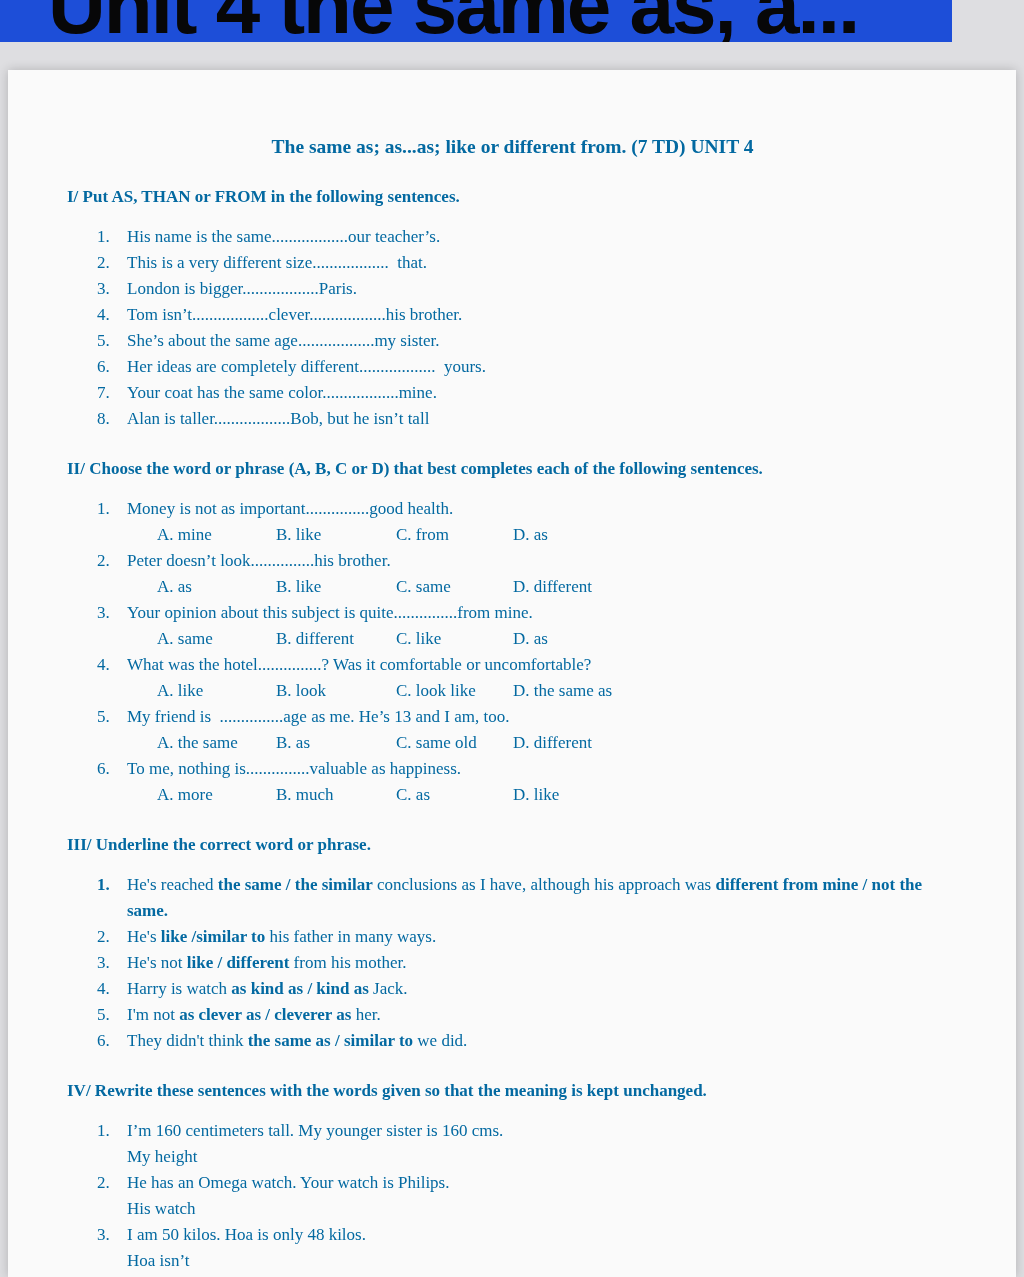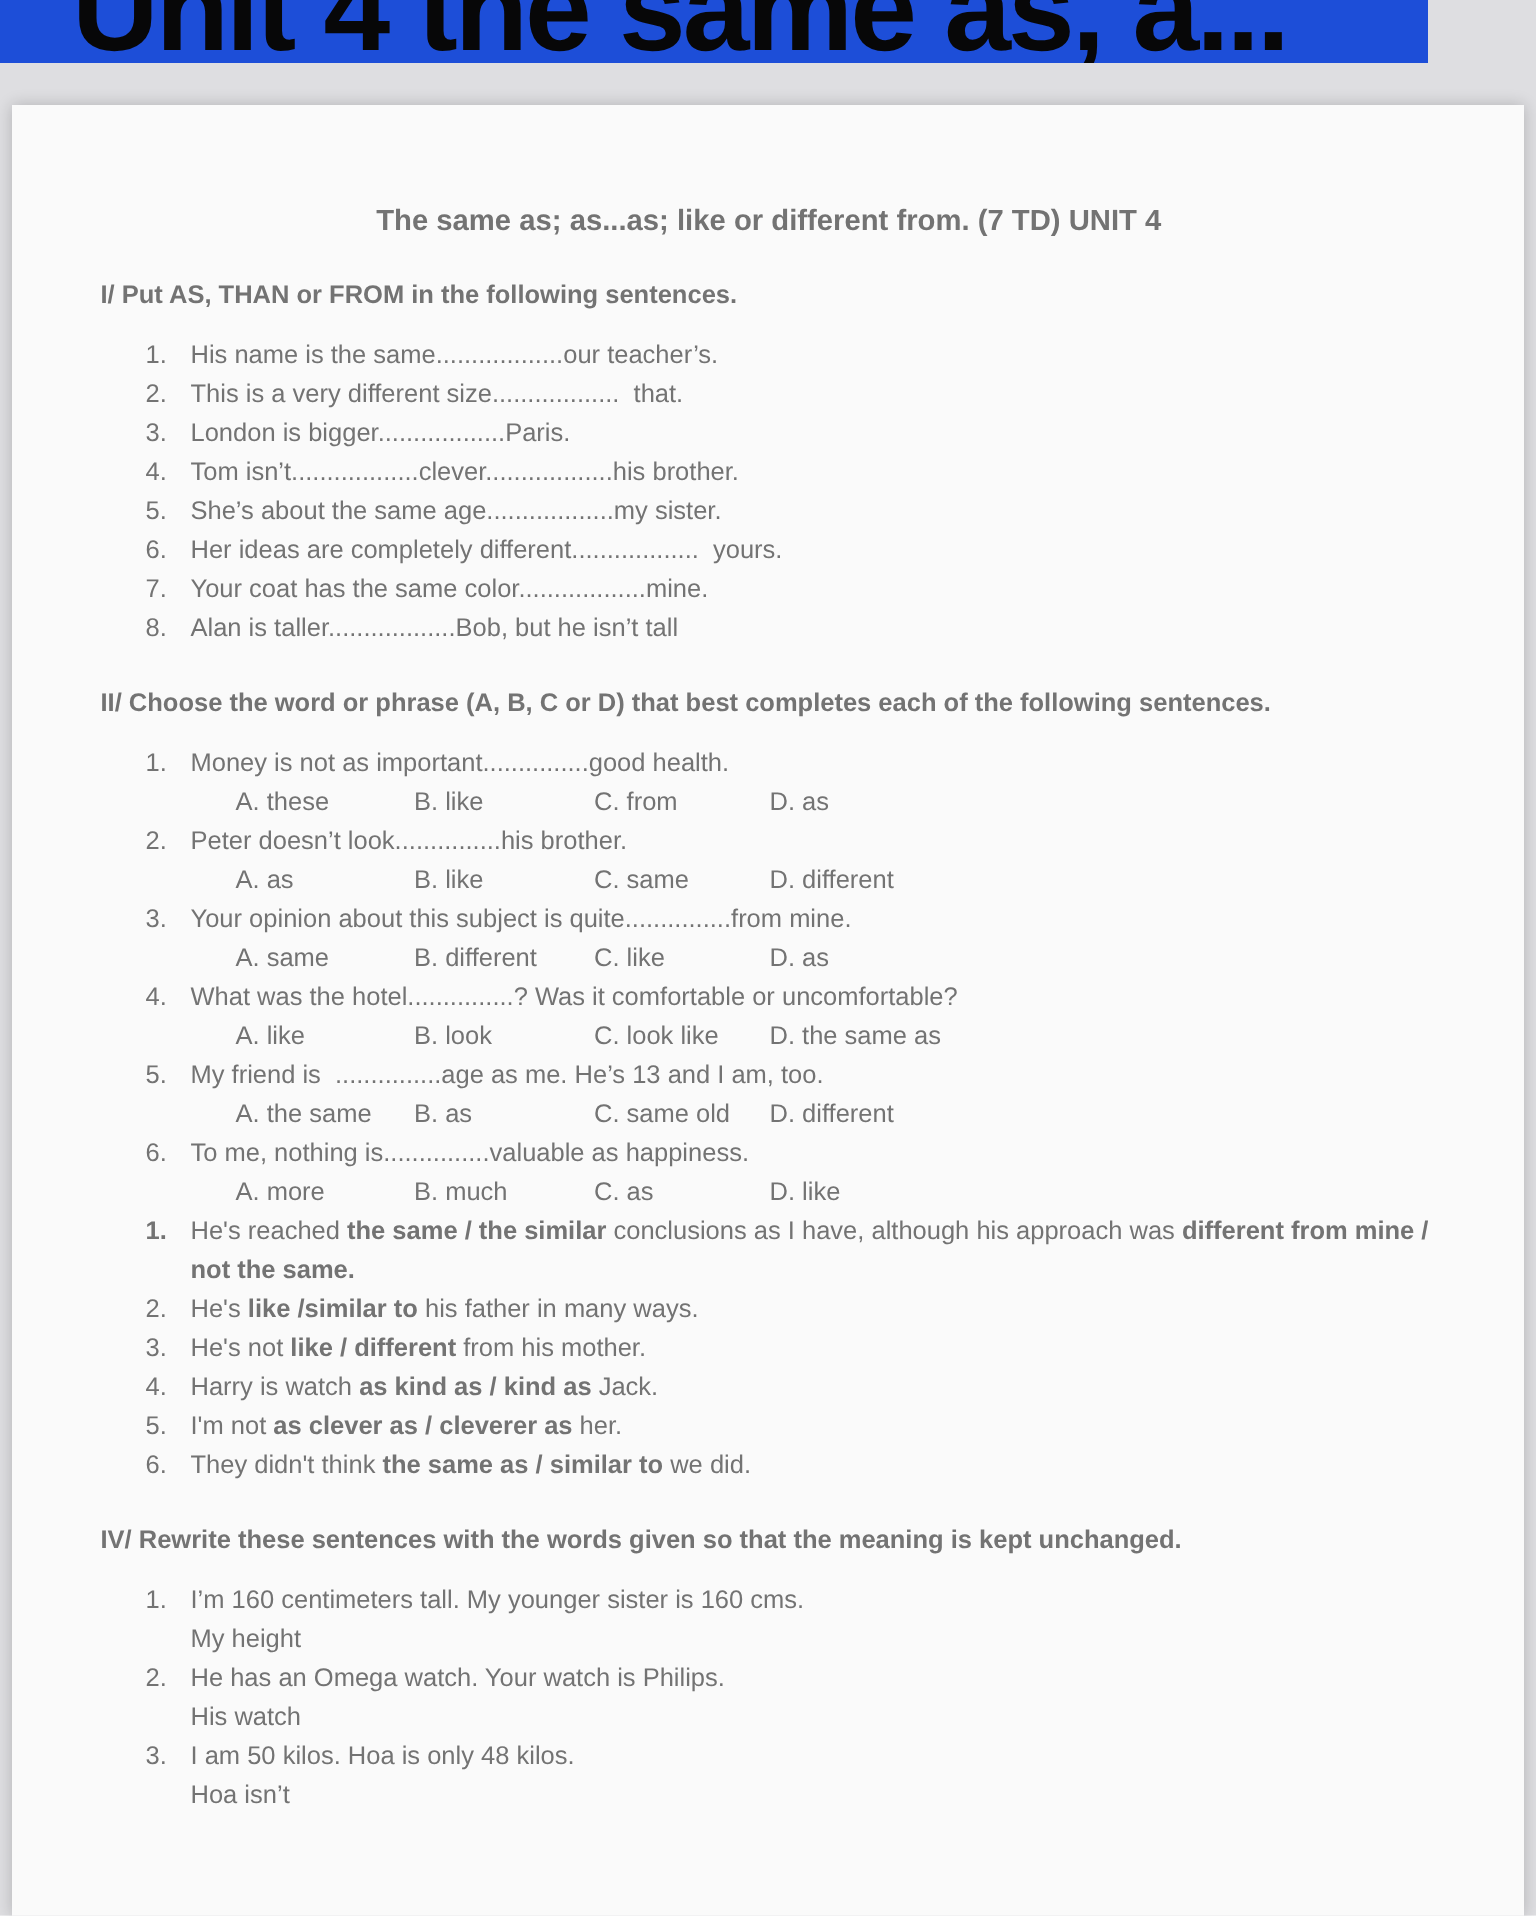--- a/index.html
+++ b/index.html
@@ -20,22 +20,22 @@
     color:#070708;white-space:nowrap;
   }
   .page{
     position:absolute;left:8px;top:70px;width:1008px;height:1207px;
     background:#fafafaf9;
     box-shadow:0 0 10px rgba(0,0,0,0.20);
     overflow:hidden;
   }
   .content{
     padding:0 58px 0 59px;
-    font-family:Liberation Sans, sans-serif;
-    font-size:17px;line-height:26px;color:#737373;
+    font-family:Liberation Serif, serif;
+    font-size:17px;line-height:26px;color:#0369a1;
   }
   .doc-title{
     margin:64px 0 20px;text-align:center;
     font-weight:bold;font-size:19.5px;
   }
   .sec-heading{font-weight:bold;margin:24px 0 14px;}
   .list{padding-left:30px;}
   .row{display:flex;align-items:flex-start;}
   .num{flex:0 0 30px;}
   .num.bnum{font-weight:bold;}
@@ -98,21 +98,21 @@
       </div>
 
       <div class="sec-heading">II/ Choose the word or phrase (A, B, C or D) that best completes each of the following sentences.</div>
       <div class="list">
 
         <div class="row">
           <span class="num">1.</span>
           <span class="txt">Money is not as important...............good health.</span>
         </div>
         <div class="opts">
-          <span class="opt">A. these</span>
+          <span class="opt">A. mine</span>
           <span class="opt">B. like</span>
           <span class="opt">C. from</span>
           <span class="opt">D. as</span>
         </div>
 
         <div class="row">
           <span class="num">2.</span>
           <span class="txt">Peter doesn’t look...............his brother.</span>
         </div>
         <div class="opts">
@@ -161,20 +161,21 @@
         </div>
         <div class="opts">
           <span class="opt">A. more</span>
           <span class="opt">B. much</span>
           <span class="opt">C. as</span>
           <span class="opt">D. like</span>
         </div>
 
       </div>
 
+      <div class="sec-heading">III/ Underline the correct word or phrase.</div>
       <div class="list">
         <div class="row">
           <span class="num bnum">1.</span>
           <span class="txt"><span>He's reached </span><span style="font-weight: bold;">the same / the similar</span><span> conclusions as I have, although his approach was </span><span style="font-weight: bold;">different from mine / not the same.</span></span>
         </div>
         <div class="row">
           <span class="num">2.</span>
           <span class="txt"><span>He's </span><span style="font-weight: bold;">like /similar to</span><span> his father in many ways.</span></span>
         </div>
         <div class="row">

